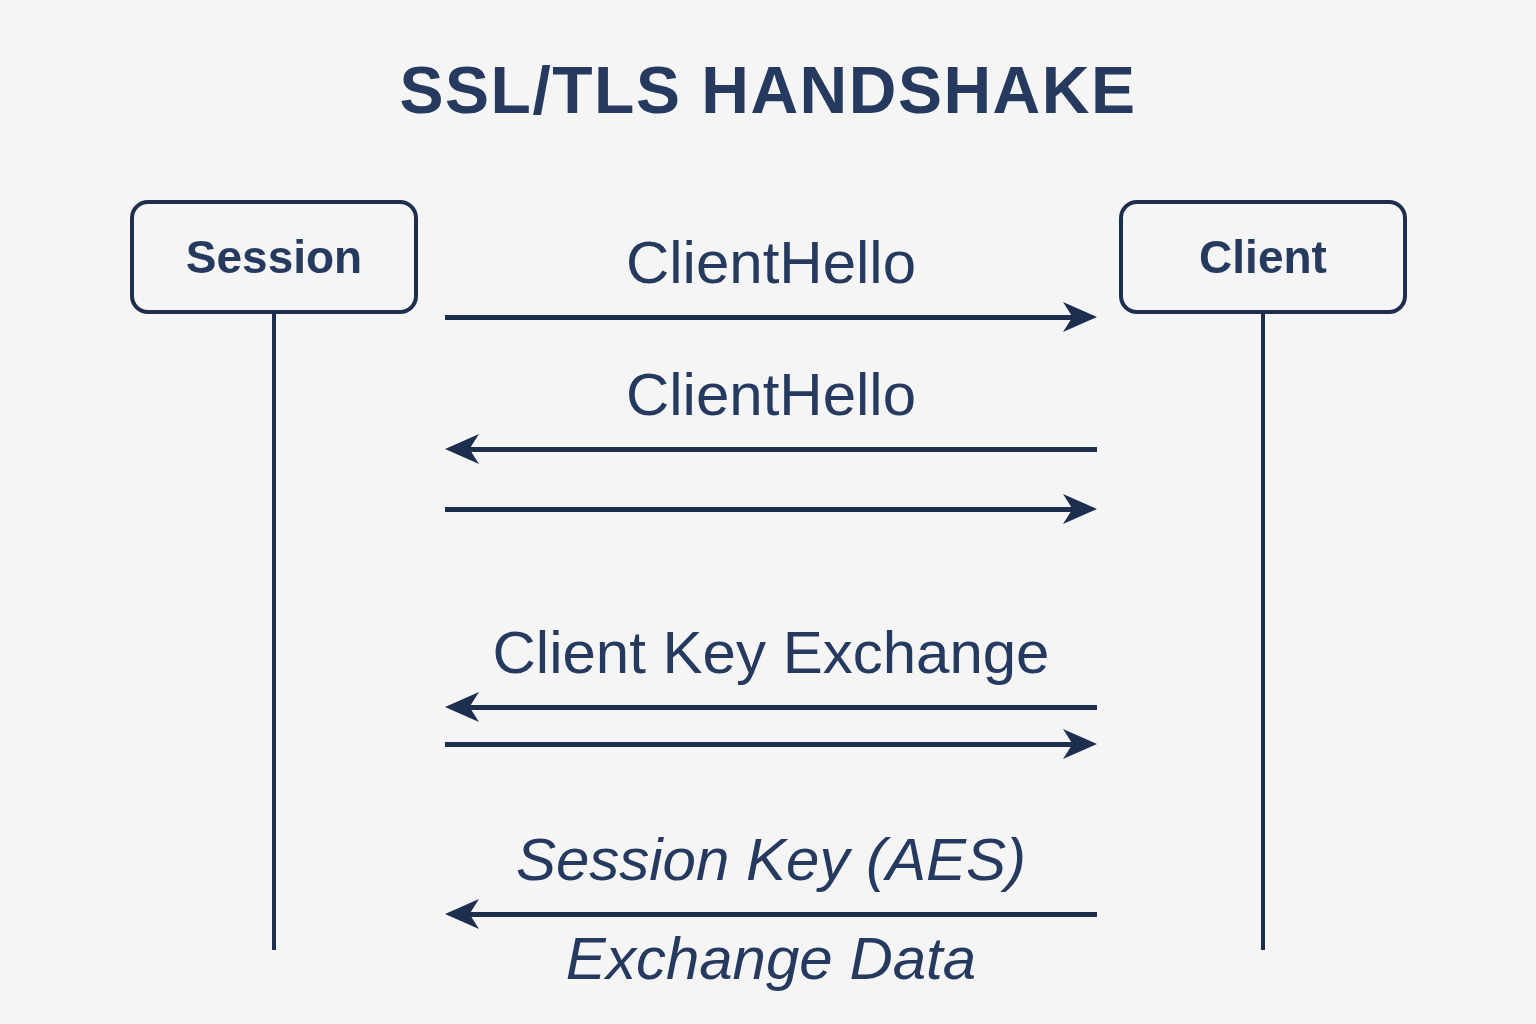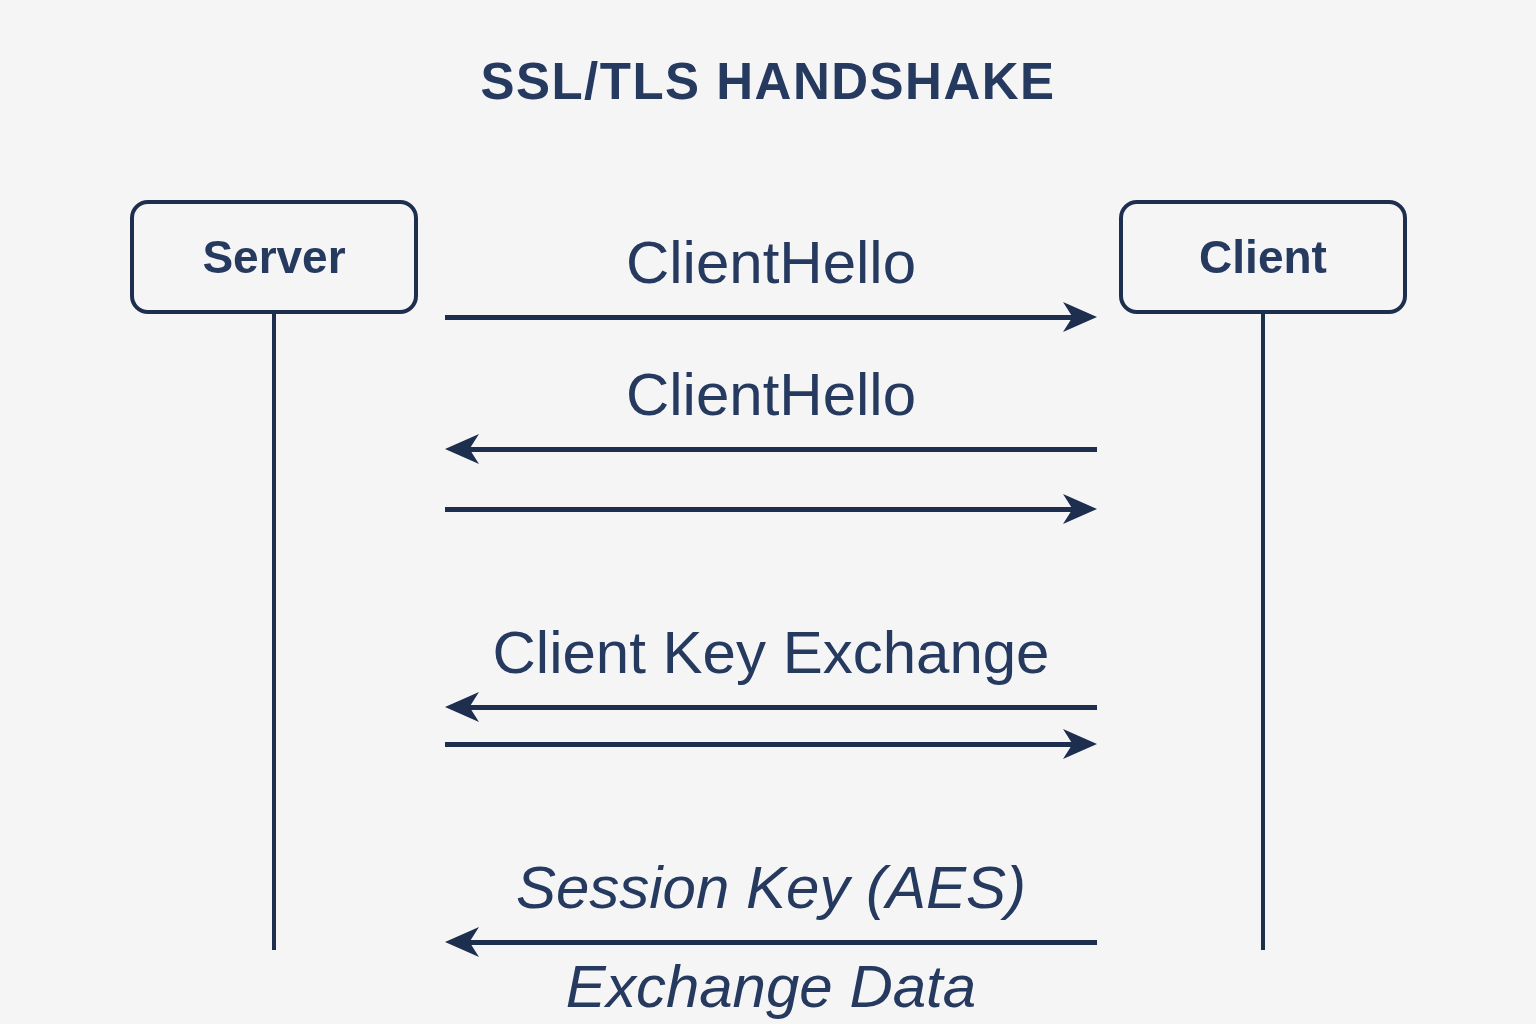--- a/index.html
+++ b/index.html
@@ -18,21 +18,21 @@
     color: var(--ink);
     overflow: hidden;
   }
 
   .title {
     position: absolute;
     left: 0;
     top: 52px;
     width: 1536px;
     text-align: center;
-    font-size: 51px;
+    font-size: 66px;
     font-weight: 800;
     letter-spacing: 1.5px;
     color: var(--ink);
     white-space: nowrap;
   }
 
   .actor-box {
     position: absolute;
     top: 200px;
     width: 288px;
@@ -69,21 +69,21 @@
   }
   .msg-label {
     width: 100%;
     text-align: center;
     font-size: 60px;
     font-weight: 400;
     line-height: 58px;
     color: var(--ink);
     white-space: nowrap;
   }
-  .msg.italic .msg-label { font-style: italic; margin-top: 28px; }
+  .msg.italic .msg-label { font-style: italic; }
 
   .arrow {
     position: relative;
     margin-top: 10px;
     height: 30px;
     display: none;
   }
   .msg.dir-right .arrow, .msg.dir-left .arrow { display: block; }
 
   .shaft {
@@ -118,21 +118,21 @@
   #msg-4 { top: 719px; }
   #msg-5 { top: 831px; }
   #msg-6 { top: 930px; }
 </style>
 </head>
 <body>
 
 <div class="title">SSL/TLS HANDSHAKE</div>
 
 <div class="actor-box client">
-  <span class="actor-label">Server</span>
+  <span class="actor-label">Session</span>
 </div>
 
 <div class="actor-box server">
   <span class="actor-label">Client</span>
 </div>
 
 <div class="lifeline client"></div>
 <div class="lifeline server"></div>
 
 <div class="msg dir-right" id="msg-0">

